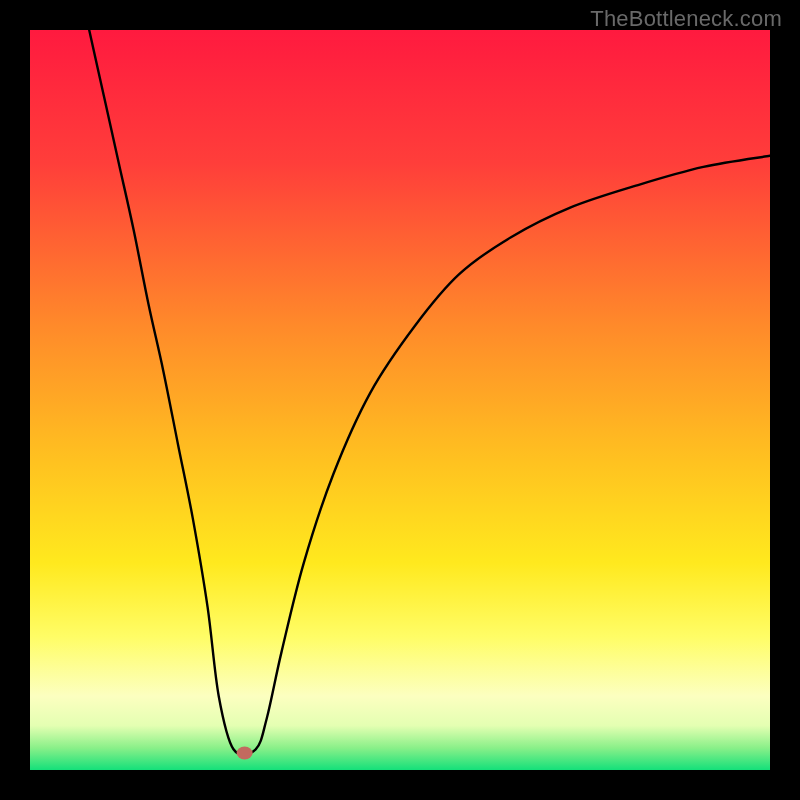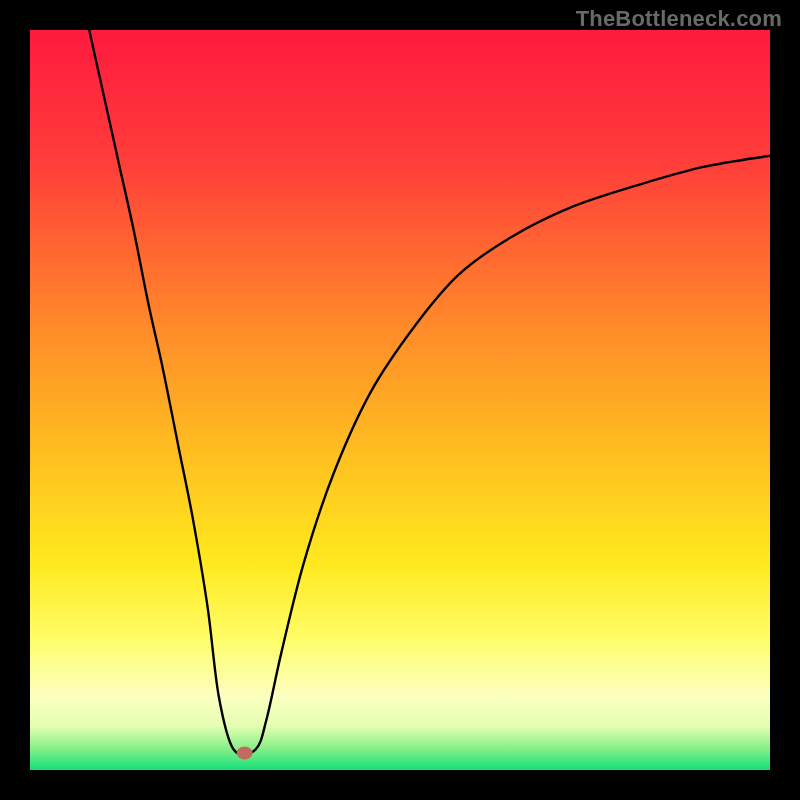--- a/index.html
+++ b/index.html
@@ -9,21 +9,21 @@
     height: 800px;
     background: #000;
     position: relative;
   }
   .watermark {
     position: absolute;
     top: 6px;
     right: 18px;
     font-family: Arial, Helvetica, sans-serif;
     font-size: 22px;
-    font-weight: 700;
+    font-weight: 400;
     color: #696969;
     letter-spacing: 0.2px;
   }
   .plot-wrap {
     position: absolute;
     left: 30px;
     top: 30px;
     width: 740px;
     height: 740px;
   }

